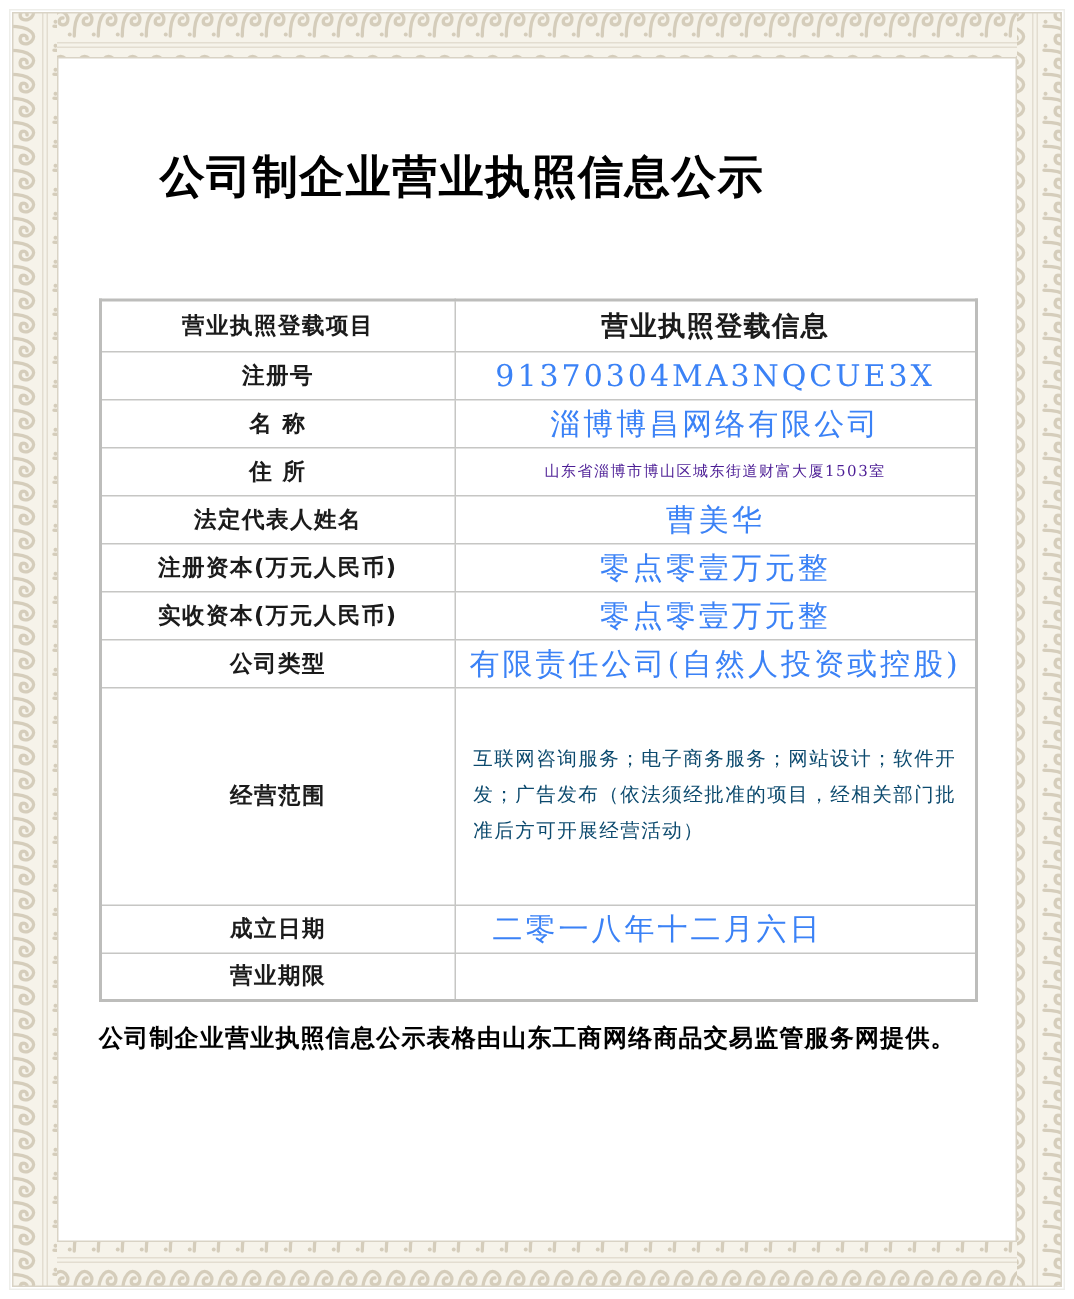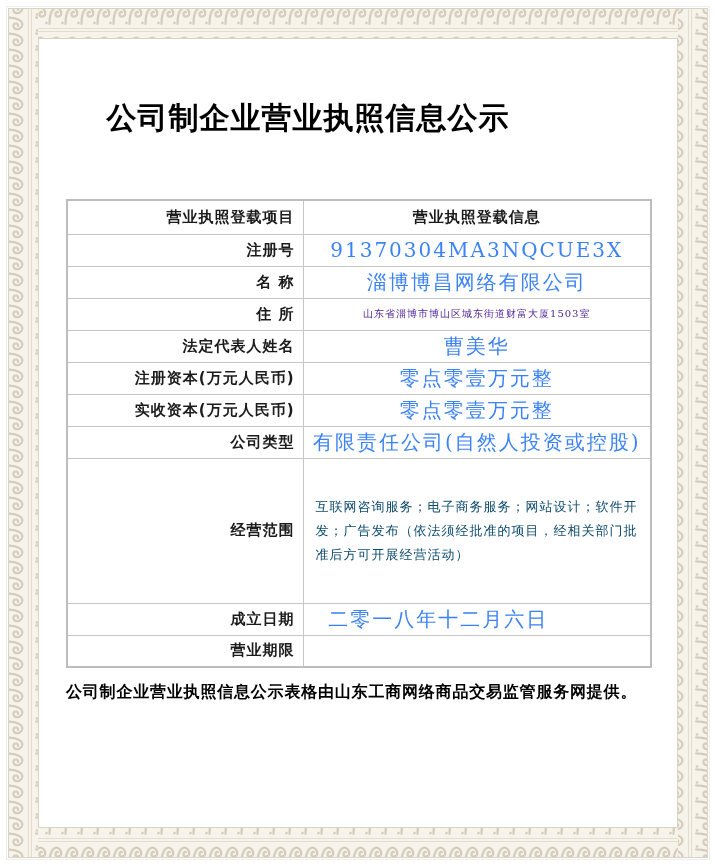--- a/index.html
+++ b/index.html
@@ -48,41 +48,41 @@
   table.license td, table.license th {
     border: 1px solid #c6c6c4;
     vertical-align: middle;
     overflow: hidden;
   }
   tr.row { height: 32px; }
   tr.row-head { height: 34px; }
   tr.row-scope { height: 145px; }
   tr.row-date { height: 31px; }
   .cell-label {
-    text-align: right;
+    text-align: center;
     padding: 2px 8px;
     font-size: 15px;
     font-weight: bold;
     letter-spacing: 1px;
     color: #1b1b1b;
     white-space: pre;
     margin-left: 28px;
   }
   .cell-value {
     text-align: center;
     font-family: "DejaVu Serif", "Liberation Serif", serif;
     font-size: 20px;
     font-weight: normal;
     letter-spacing: 2px;
     color: #3b82f6;
     padding: 2px 6px;
   }
   .cell-value-head {
     text-align: center;
-    font-size: 15px;
+    font-size: 18px;
     font-weight: bold;
     letter-spacing: 1px;
     color: #1b1b1b;
     font-family: "DejaVu Sans", "Liberation Sans", sans-serif;
   }
   .cell-value.small {
     font-size: 10px;
     letter-spacing: 1px;
     color: #4c1d95;
   }

